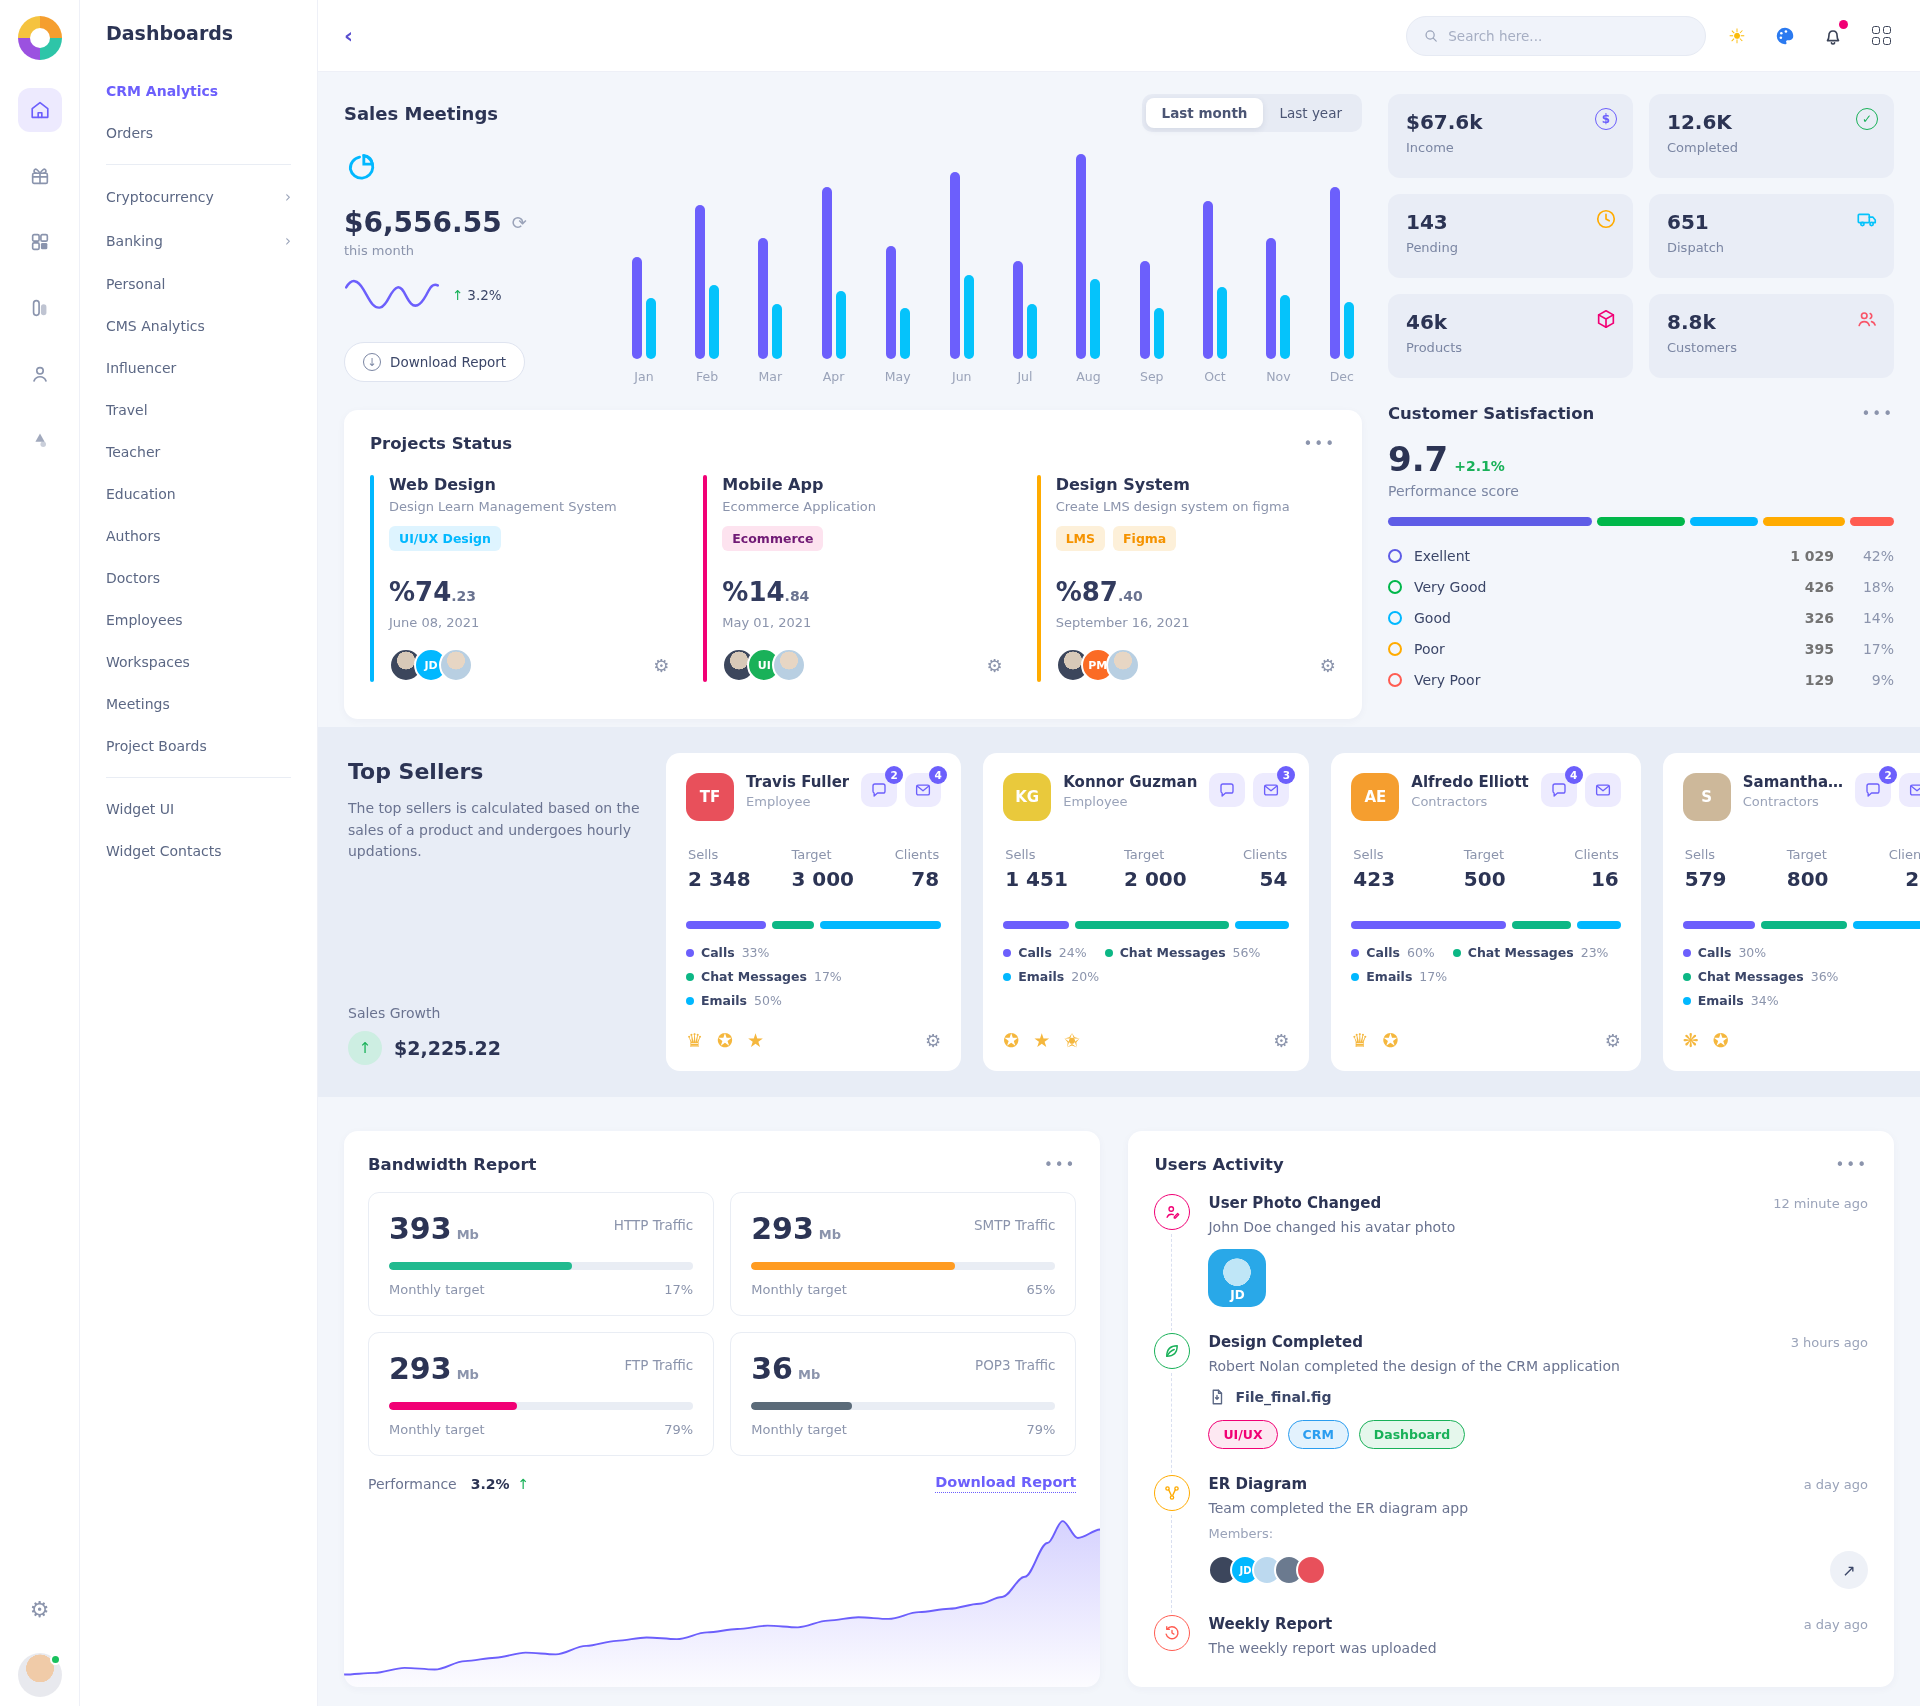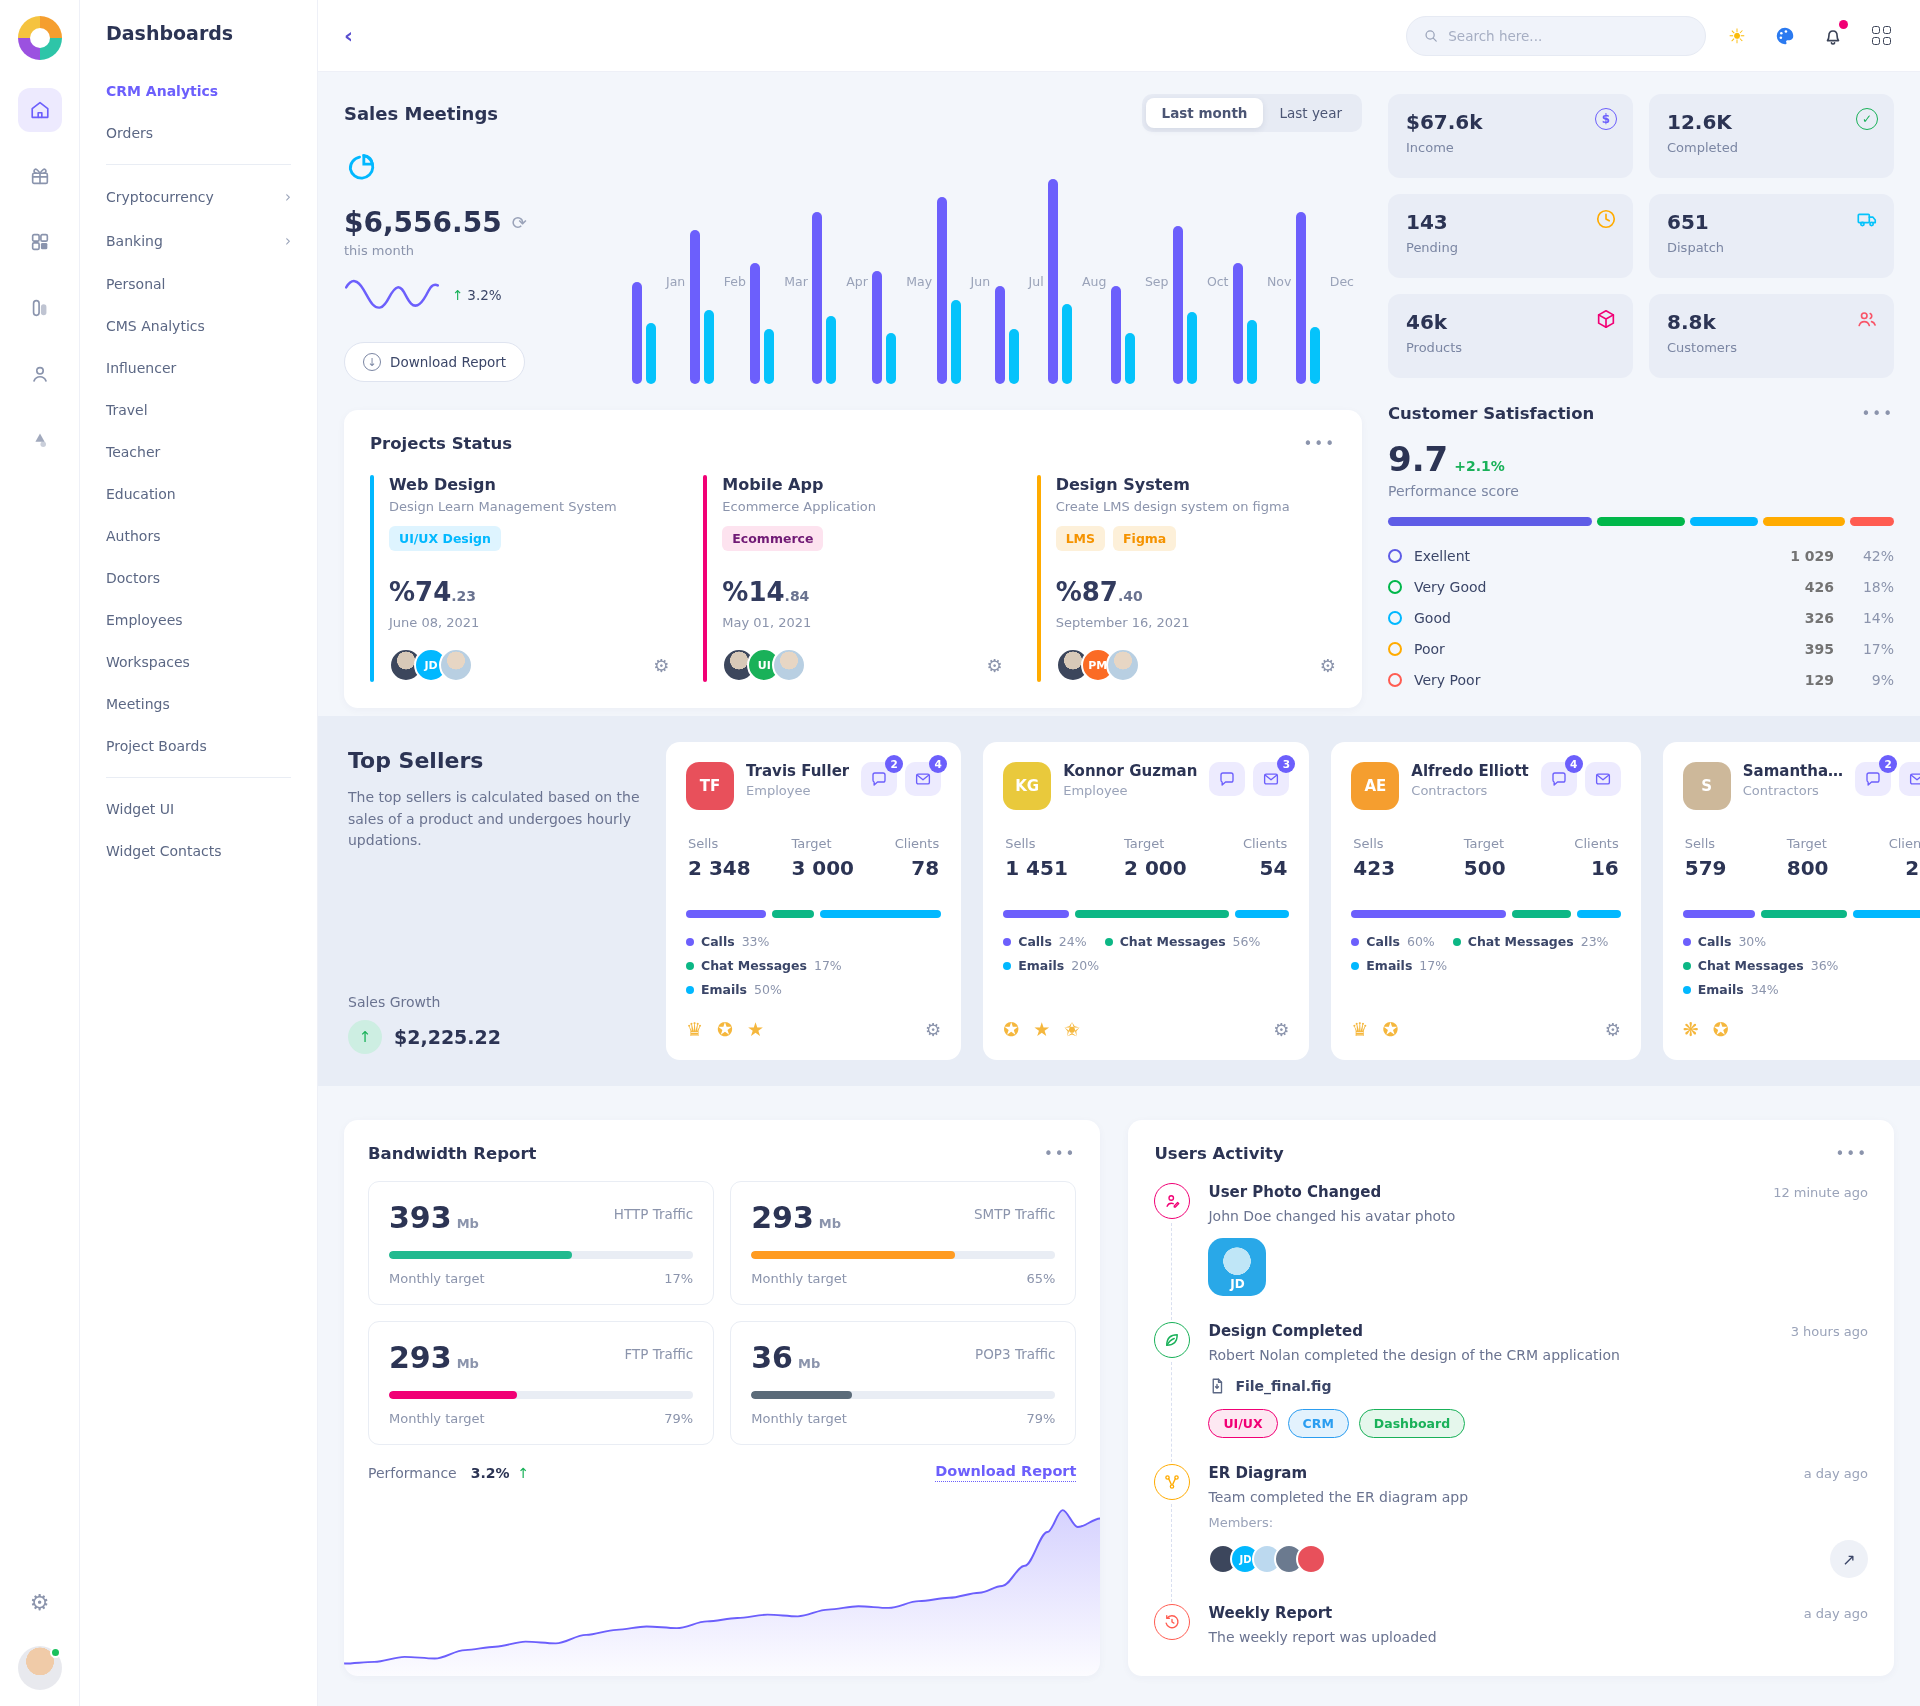--- a/index.html
+++ b/index.html
@@ -59,28 +59,28 @@
   .amount{font-size:28px;font-weight:700;color:#2c3454}
   .refresh{color:#9aa3b9;font-size:18px;cursor:pointer}
   .this-month{font-size:13px;color:#8b94ac;margin:4px 0 16px}
   .spark-row{display:flex;align-items:center;gap:12px;margin-bottom:26px}
   .growth{font-size:13.5px;color:#3b4668;display:flex;align-items:center;gap:4px}
   .growth .up{color:#19b159}
   .dl-btn{display:inline-flex;align-items:center;gap:9px;border:1px solid #dfe4f0;background:#fff;border-radius:20px;padding:10px 18px;font-size:13.5px;color:#3b4668;cursor:pointer;font-family:inherit}
   .dl-btn .circ{width:18px;height:18px;border:1.5px solid #7b86a3;border-radius:50%;display:flex;align-items:center;justify-content:center;font-size:11px;color:#7b86a3}
 
   .bar-chart{flex:1;display:flex;justify-content:space-between;align-items:flex-end;padding:0 8px;height:244px}
-  .bar-group{display:flex;flex-direction:row;align-items:center;gap:10px}
+  .bar-group{display:flex;flex-direction:column;align-items:center;gap:10px}
   .bars{display:flex;gap:4px;align-items:flex-end;height:205px}
   .bar{width:10px;border-radius:6px}
   .bar-label{font-size:12.5px;color:#9aa3b9}
 
   
   .card{background:#fff;border-radius:14px;box-shadow:0 2px 8px rgba(40,50,90,.04)}
-  .projects{padding:24px 26px 26px}
+  .projects{padding:24px 26px 37px}
   .card-head{display:flex;justify-content:space-between;align-items:center}
   .card-head h3{font-size:16.5px;font-weight:700;color:#2c3454}
   .dots{color:#8b94ac;letter-spacing:2px;font-size:15px;cursor:pointer}
   .proj-cols{display:grid;grid-template-columns:1fr 1fr 1fr;gap:34px;margin-top:22px}
   .proj{display:flex;gap:15px}
   .proj .accent{width:4px;border-radius:4px;flex-shrink:0}
   .proj-body{flex:1;display:flex;flex-direction:column}
   .proj-body h4{font-size:16px;font-weight:700;color:#2c3454}
   .proj-body .pdesc{font-size:13px;color:#8b94ac;margin:5px 0 12px}
   .ptags{display:flex;gap:8px}

